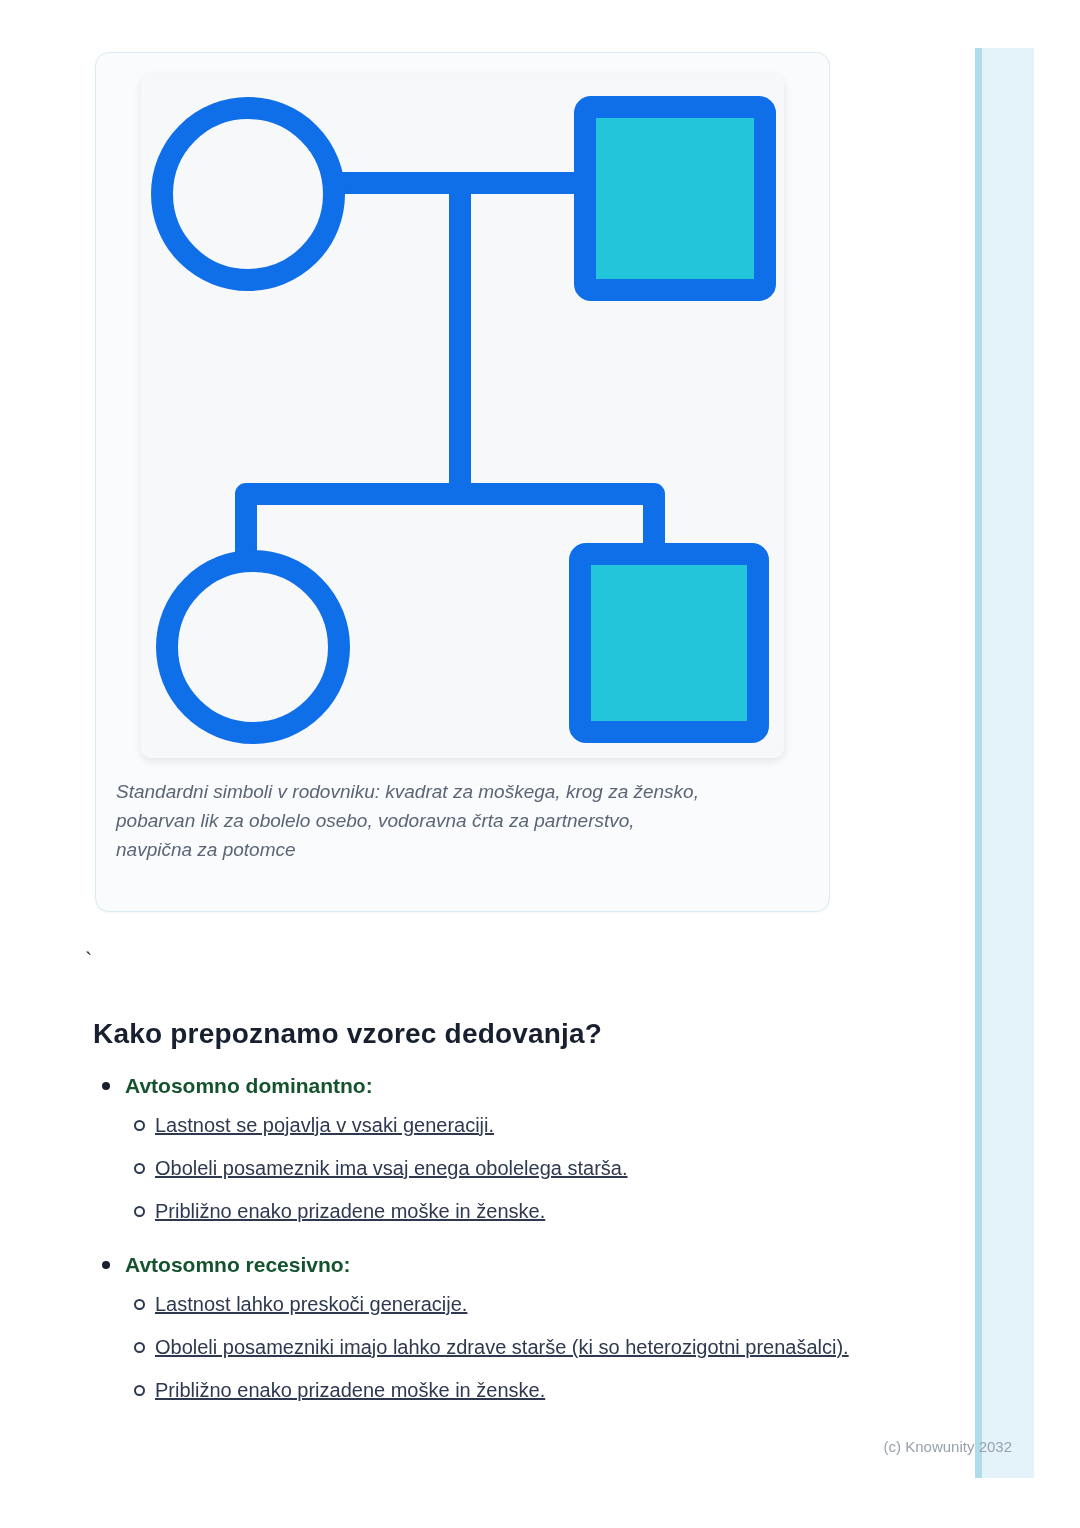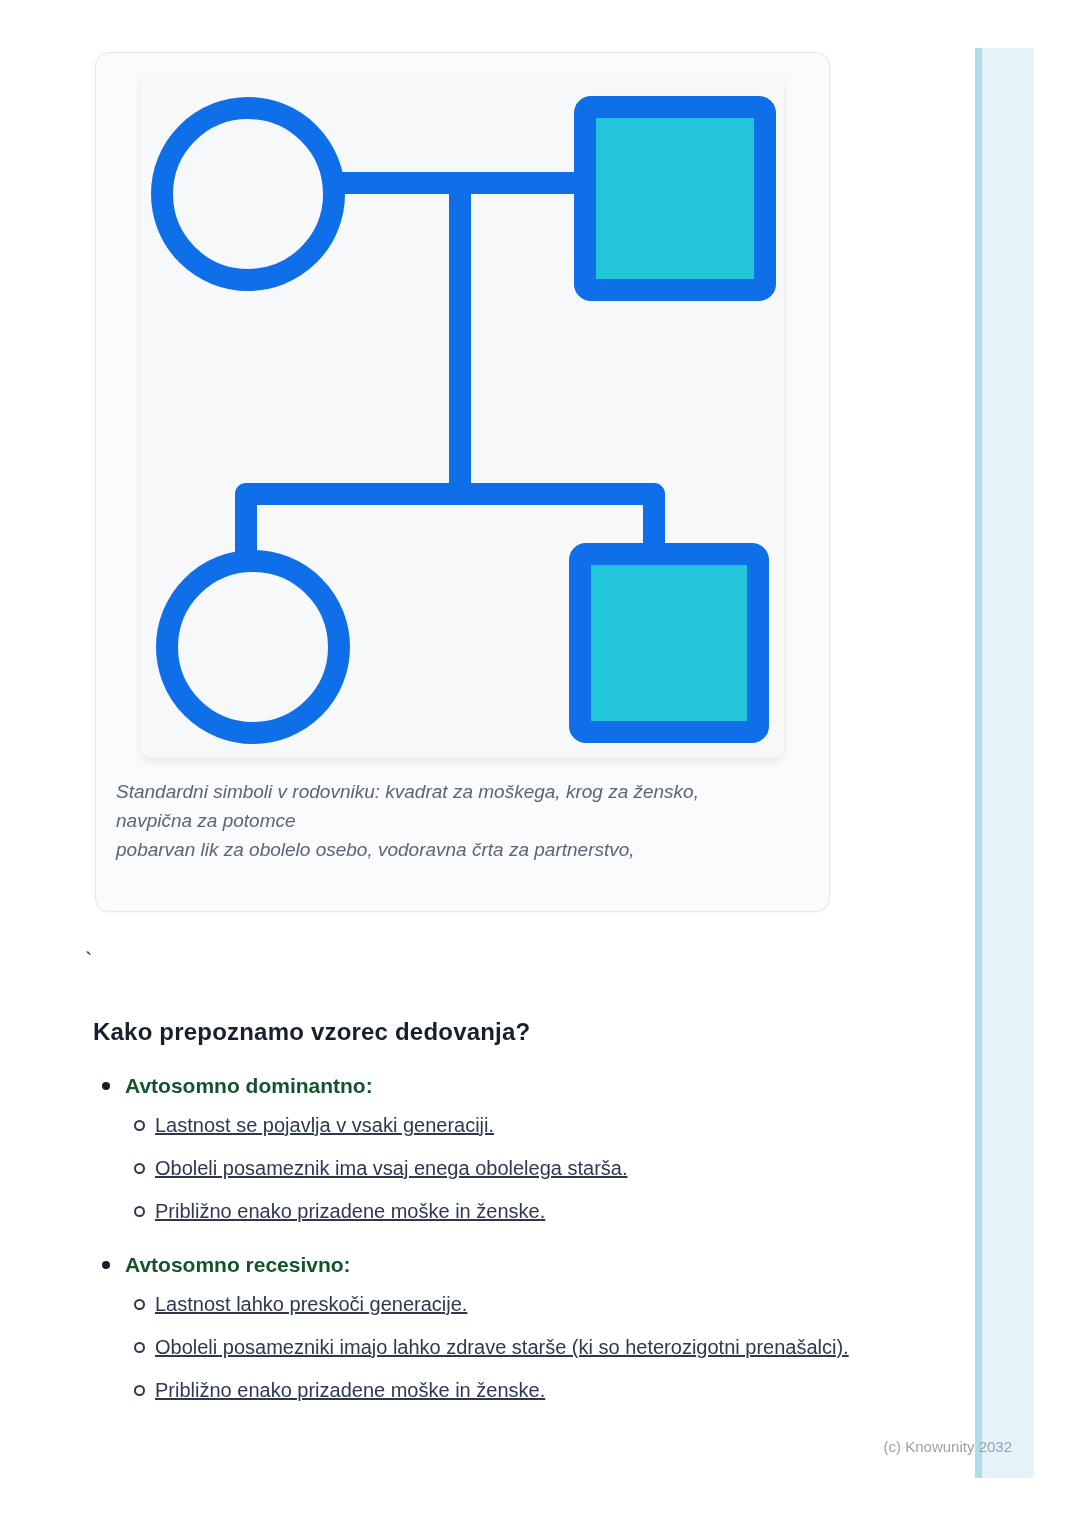--- a/index.html
+++ b/index.html
@@ -68,21 +68,21 @@
     position: absolute;
     left: 85px; top: 948px;
     font-size: 22px;
     color: #2e3950;
     z-index: 1;
   }
 
   .section-heading {
     position: absolute;
     left: 93px; top: 1018px;
-    font-size: 24px;
+    font-size: 28px;
     font-weight: 700;
     color: #18202f;
     letter-spacing: 0.2px;
     z-index: 1;
   }
 
   .bullet-list {
     position: absolute;
     left: 93px; top: 1073px;
     width: 766px;
@@ -154,22 +154,22 @@
 
         <rect x="444" y="33" width="180" height="183" rx="6" stroke-width="22" stroke="#0F6FE8" fill="#23C5DB"></rect>
 
         <circle cx="112" cy="573" r="86" fill="none" stroke-width="22" stroke="#0F6FE8"></circle>
 
         <rect x="439" y="480" width="178" height="178" rx="6" stroke-width="22" stroke="#0F6FE8" fill="#23C5DB"></rect>
       </svg>
     </div>
     <div class="figure-caption">
       <div>Standardni simboli v rodovniku: kvadrat za moškega, krog za žensko,</div>
+      <div>pobarvan lik za obolelo osebo, vodoravna črta za partnerstvo,</div>
       <div>navpična za potomce</div>
-      <div>pobarvan lik za obolelo osebo, vodoravna črta za partnerstvo,</div>
     </div>
   </div>
 
   <div class="stray-char">`</div>
 
   <div class="section-heading">Kako prepoznamo vzorec dedovanja?</div>
 
   <div class="bullet-list">
 
     <div class="bullet-group">

